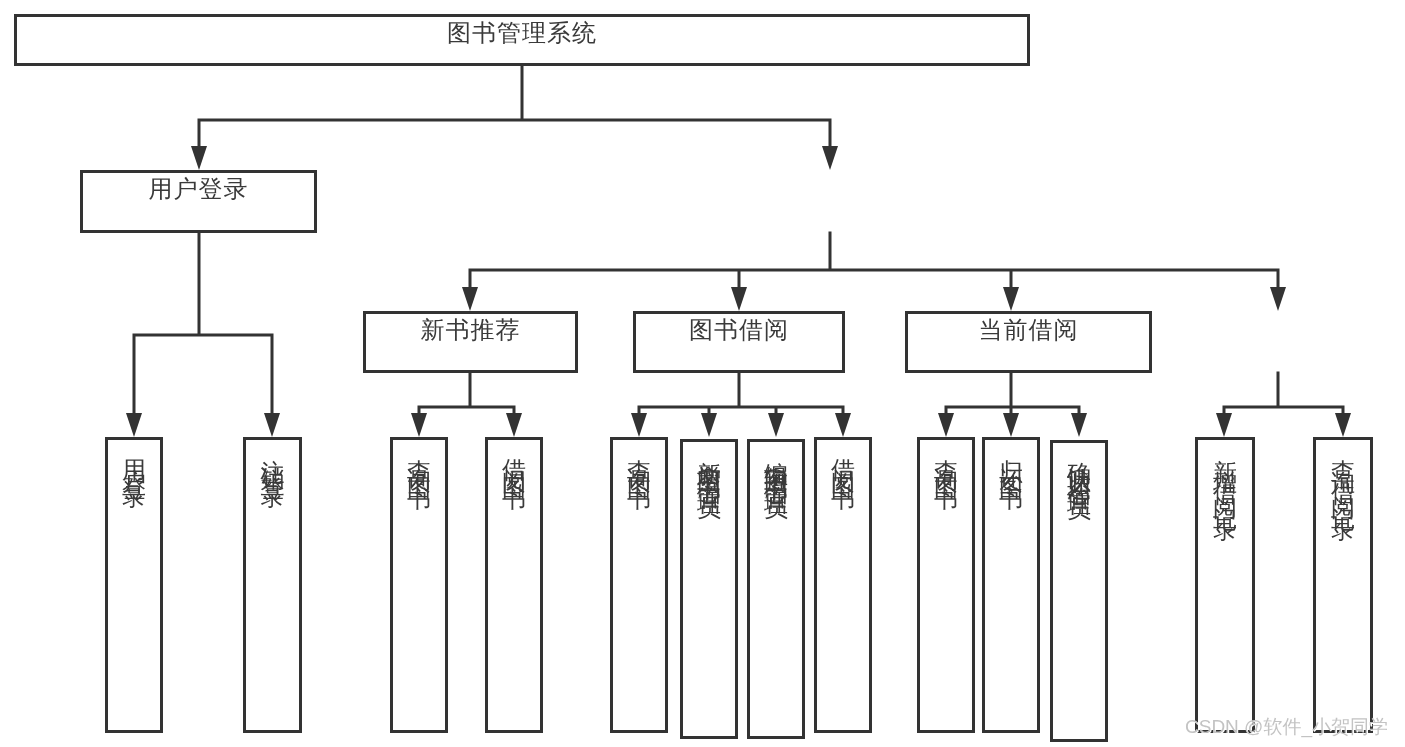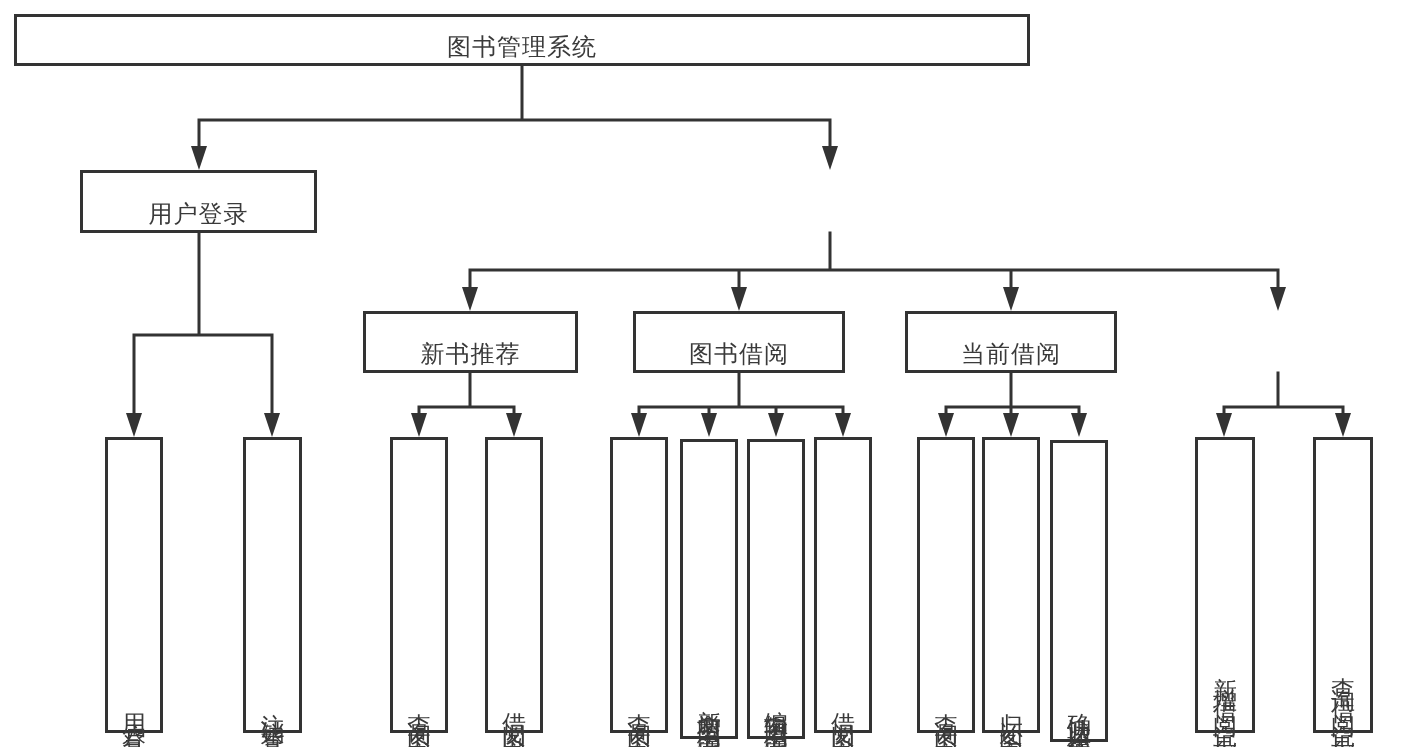--- a/index.html
+++ b/index.html
@@ -21,21 +21,21 @@
     top: 0;
     width: 1405px;
     height: 747px;
   }
   .box {
     position: absolute;
     box-sizing: border-box;
     background: #ffffff;
     border: 3px solid #333333;
     display: flex;
-    align-items: flex-end;
+    align-items: flex-start;
     justify-content: center;
     color: #3a3a3a;
   }
   .hlabel {
     font-size: 24px;
     letter-spacing: 1px;
     white-space: nowrap;
   }
   .vtext {
     writing-mode: vertical-rl;
@@ -109,21 +109,21 @@
   <div class="box" style="left:80px; top:170px; width:237px; height:63px">
     <span class="hlabel">用户登录</span>
   </div>
 
   <div class="box" style="left:363px; top:311px; width:215px; height:62px">
     <span class="hlabel">新书推荐</span>
   </div>
   <div class="box" style="left:633px; top:311px; width:212px; height:62px">
     <span class="hlabel">图书借阅</span>
   </div>
-  <div class="box" style="left:905px; top:311px; width:212px; height:62px">
+  <div class="box" style="left:905px; top:311px; width:247px; height:62px">
     <span class="hlabel">当前借阅</span>
   </div>
 
   <div class="box" style="left:105px; top:437px; width:58px; height:296px">
     <span class="vtext vt4">用户登录</span>
   </div>
   <div class="box" style="left:243px; top:437px; width:59px; height:296px">
     <span class="vtext vt4">注销登录</span>
   </div>
 
@@ -157,14 +157,15 @@
     <span class="vtext vt9">确认归还（管理员）</span>
   </div>
 
   <div class="box" style="left:1195px; top:437px; width:60px; height:296px">
     <span class="vtext vt6">新增借阅记录</span>
   </div>
   <div class="box" style="left:1313px; top:437px; width:60px; height:296px">
     <span class="vtext vt6">查询借阅记录</span>
   </div>
 
+  <div class="watermark">CSDN @软件_小贺同学</div>
 
 </div>
 
 </body></html>

